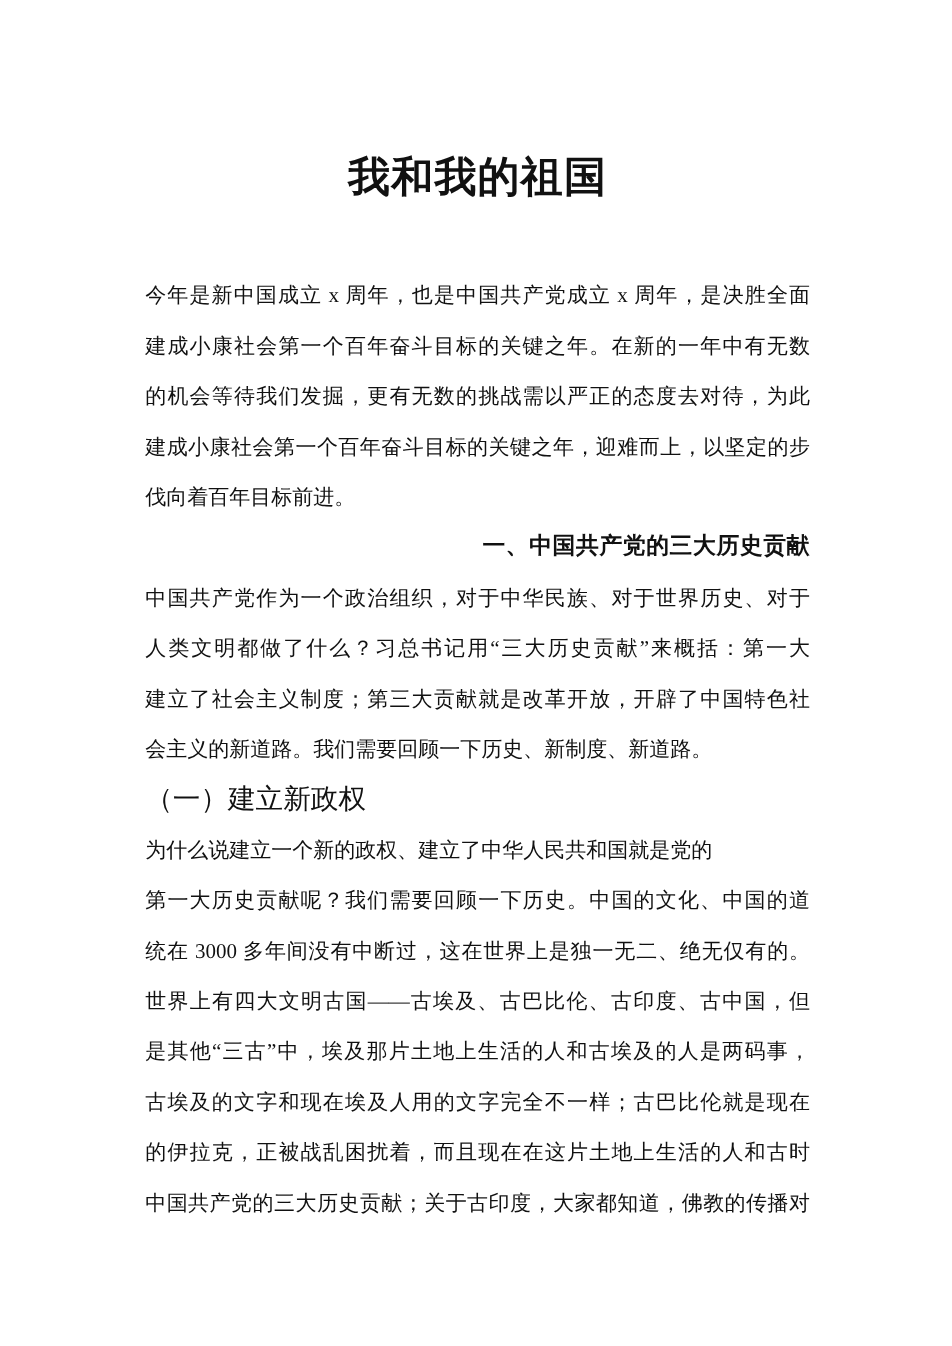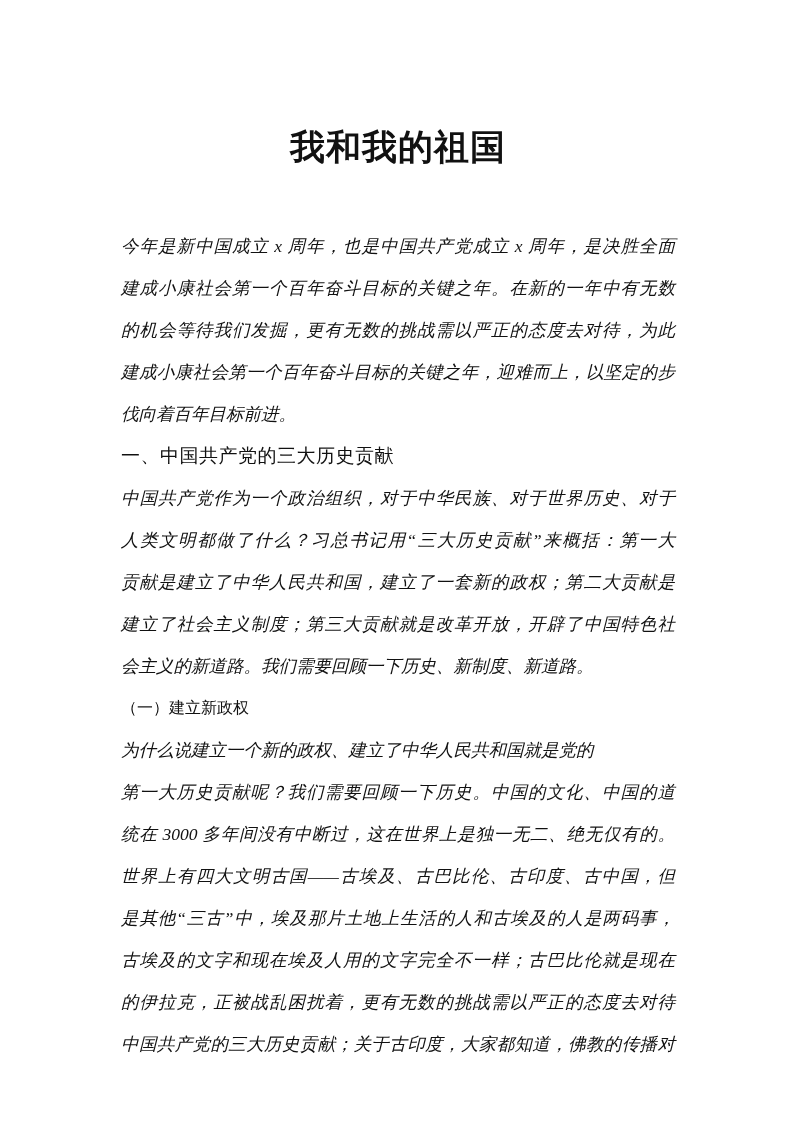--- a/index.html
+++ b/index.html
@@ -34,67 +34,66 @@
     margin-top: 52px;
     font-size: 17.5px;
   }
   .paragraph { }
   .line {
     height: 42px;
     line-height: 42px;
     text-align: justify;
     text-align-last: justify;
     text-justify: inter-character;
-    font-style: italic;
   }
   .line.short {
     text-align-last: left;
   }
   .heading {
     height: 42px;
     line-height: 42px;
     font-size: 19px;
-    font-weight: normal;
+    font-weight: bold;
     font-family: "Liberation Sans", "DejaVu Sans", sans-serif;
     letter-spacing: 0.5px;
+    text-align: right;
   }
   .subheading {
     height: 42px;
     line-height: 42px;
-    font-size: 16px;
+    font-size: 23px;
   }
 </style>
 </head>
 <body>
 
 <div class="page">
   <div class="doc-title">我和我的祖国</div>
   <div class="document-body">
       <div class="paragraph">
         <div class="line">今年是新中国成立 x 周年，也是中国共产党成立 x 周年，是决胜全面</div>
         <div class="line">建成小康社会第一个百年奋斗目标的关键之年。在新的一年中有无数</div>
         <div class="line">的机会等待我们发掘，更有无数的挑战需以严正的态度去对待，为此</div>
         <div class="line">建成小康社会第一个百年奋斗目标的关键之年，迎难而上，以坚定的步</div>
         <div class="line short">伐向着百年目标前进。</div>
       </div>
       <div class="heading">一、中国共产党的三大历史贡献</div>
       <div class="paragraph">
         <div class="line">中国共产党作为一个政治组织，对于中华民族、对于世界历史、对于</div>
         <div class="line">人类文明都做了什么？习总书记用“三大历史贡献”来概括：第一大</div>
-        <div class="line">贡献是建立了中华人民共和国，建立了一套新的政权；第二大贡献是</div>
         <div class="line">建立了社会主义制度；第三大贡献就是改革开放，开辟了中国特色社</div>
         <div class="line short">会主义的新道路。我们需要回顾一下历史、新制度、新道路。</div>
       </div>
       <div class="subheading">（一）建立新政权</div>
       <div class="paragraph">
         <div class="line short">为什么说建立一个新的政权、建立了中华人民共和国就是党的</div>
       </div>
       <div class="paragraph">
         <div class="line">第一大历史贡献呢？我们需要回顾一下历史。中国的文化、中国的道</div>
         <div class="line">统在 3000 多年间没有中断过，这在世界上是独一无二、绝无仅有的。</div>
         <div class="line">世界上有四大文明古国——古埃及、古巴比伦、古印度、古中国，但</div>
         <div class="line">是其他“三古”中，埃及那片土地上生活的人和古埃及的人是两码事，</div>
         <div class="line">古埃及的文字和现在埃及人用的文字完全不一样；古巴比伦就是现在</div>
-        <div class="line">的伊拉克，正被战乱困扰着，更有无数的挑战需以严正的态度去对待</div>
+        <div class="line">的伊拉克，正被战乱困扰着，而且现在在这片土地上生活的人和古时</div>
         <div class="line">中国共产党的三大历史贡献；关于古印度，大家都知道，佛教的传播对</div>
       </div>
     </div>
 </div>
 
 </body></html>

